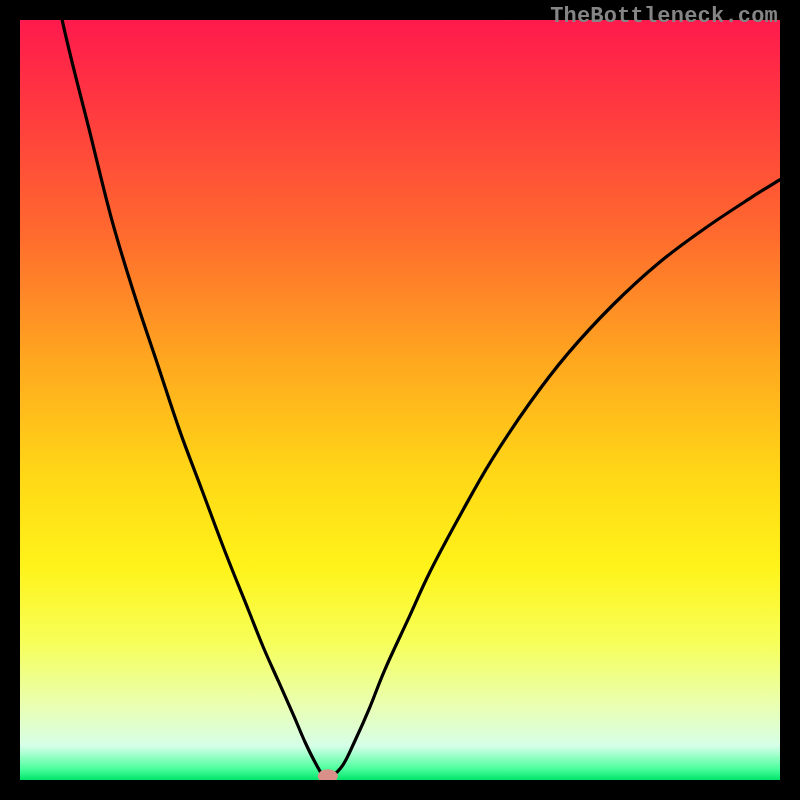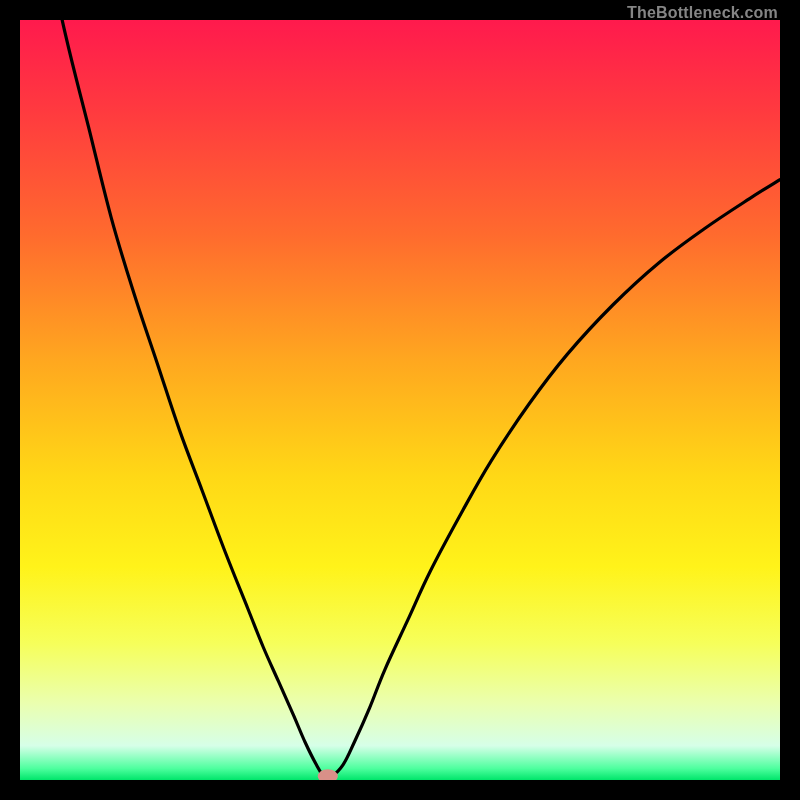--- a/index.html
+++ b/index.html
@@ -24,23 +24,23 @@
     left: 0;
     top: 0;
     width: 760px;
     height: 760px;
   }
   .watermark {
     position: absolute;
     top: 4px;
     right: 22px;
     color: #858585;
-    font-size: 16px;
+    font-size: 22px;
     font-weight: bold;
-    font-family: Liberation Sans, sans-serif;
+    font-family: Liberation Mono, monospace;
     letter-spacing: 0.2px;
   }
   svg {
     display: block;
   }
 </style>
 </head>
 <body>
 
 <div class="frame">

